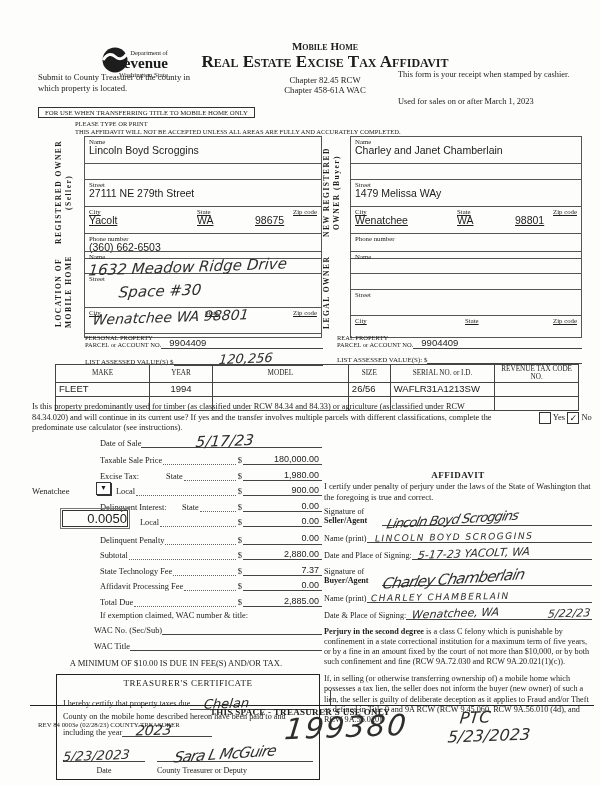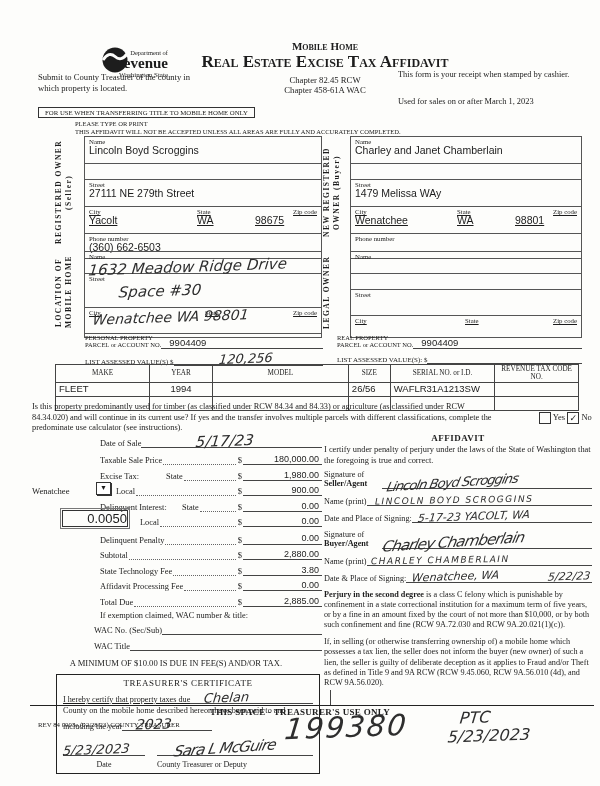--- a/index.html
+++ b/index.html
@@ -302,21 +302,21 @@
     <div class="trow">
       <span>Subtotal</span>
         <span class="tlead"></span>
       <span class="tdollar">$</span>
       <span class="tamt">2,880.00</span>
     </div>
     <div class="trow">
       <span>State Technology Fee</span>
         <span class="tlead"></span>
       <span class="tdollar">$</span>
-      <span class="tamt">3.80</span>
+      <span class="tamt">7.37</span>
     </div>
     <div class="trow">
       <span>Affidavit Processing Fee</span>
         <span class="tlead"></span>
       <span class="tdollar">$</span>
       <span class="tamt">0.00</span>
     </div>
     <div class="trow">
       <span>Total Due</span>
         <span class="tlead"></span>
@@ -330,21 +330,21 @@
       <span class="ulfill" style="flex:1;height:11px;"></span>
     </div>
     <div style="display:flex;align-items:flex-end;padding-left:64px;margin-top:4px;">
       <span style="font-size:8.4px;">WAC Title</span>
       <span class="ulfill" style="flex:1;height:11px;"></span>
     </div>
     <div style="text-align:center;font-size:8.6px;margin-top:7px;">A MINIMUM OF $10.00 IS DUE IN FEE(S) AND/OR TAX.</div>
 
     <div class="tcbox" style="margin:6px 0 0 26px;width:250px;">
       <div style="text-align:center;font-size:9px;letter-spacing:.5px;">TREASURER'S CERTIFICATE</div>
-      <div style="display:flex;align-items:flex-end;font-size:8.2px;margin-top:2px;text-decoration:underline;">
+      <div style="display:flex;align-items:center;font-size:8.2px;margin-top:8px;">
         <span>I hereby certify that property taxes due</span>
         <span class="ulfill" style="flex:1;height:13px;">
             <span class="hw" style="font-size:13px;position:absolute;left:14px;bottom:-2px;">Chelan</span>
           </span>
       </div>
       <div style="font-size:8.2px;margin-top:2px;">County on the mobile home described hereon have been paid to and</div>
       <div style="display:flex;align-items:flex-end;font-size:8.2px;margin-top:1px;">
         <span>including the year</span>
         <span class="ulfill" style="width:90px;height:14px;">
             <span class="hw" style="font-size:14px;position:absolute;left:14px;bottom:-2px;">2023</span>
@@ -357,21 +357,21 @@
         </div>
         <div style="flex:1;margin-left:12px;">
           <div class="ulfill" style="width:100%;height:14px;"><span class="hw sig" style="font-size:15px;position:absolute;left:18px;bottom:-2px;white-space:nowrap;">Sara L McGuire</span></div>
           <div style="text-align:left;font-size:8px;">County Treasurer or Deputy</div>
         </div>
       </div>
     </div>
   </div>
 
   <div class="abs" style="left:324px;top:433px;width:268px;">
-    <div class="b" style="text-align:center;font-size:9px;letter-spacing:.5px;">AFFIDAVIT</div>
+    <div class="b" style="text-align:center;font-size:9px;letter-spacing:.5px;margin-top:37px;">AFFIDAVIT</div>
     <div style="font-size:8.4px;line-height:1.3;margin-top:2px;">I certify under penalty of perjury under the laws of the State of Washington that the foregoing is true and correct.</div>
 
     <div class="sigline">
       <div class="siglabel">
           <div>Signature of</div>
           <div class="b">Seller/Agent</div>
         </div>
       <div class="sigarea">
           <span class="hw sig" style="position:absolute;left:6px;bottom:-2px;white-space:nowrap;">Lincoln Boyd Scroggins</span>
         </div>

